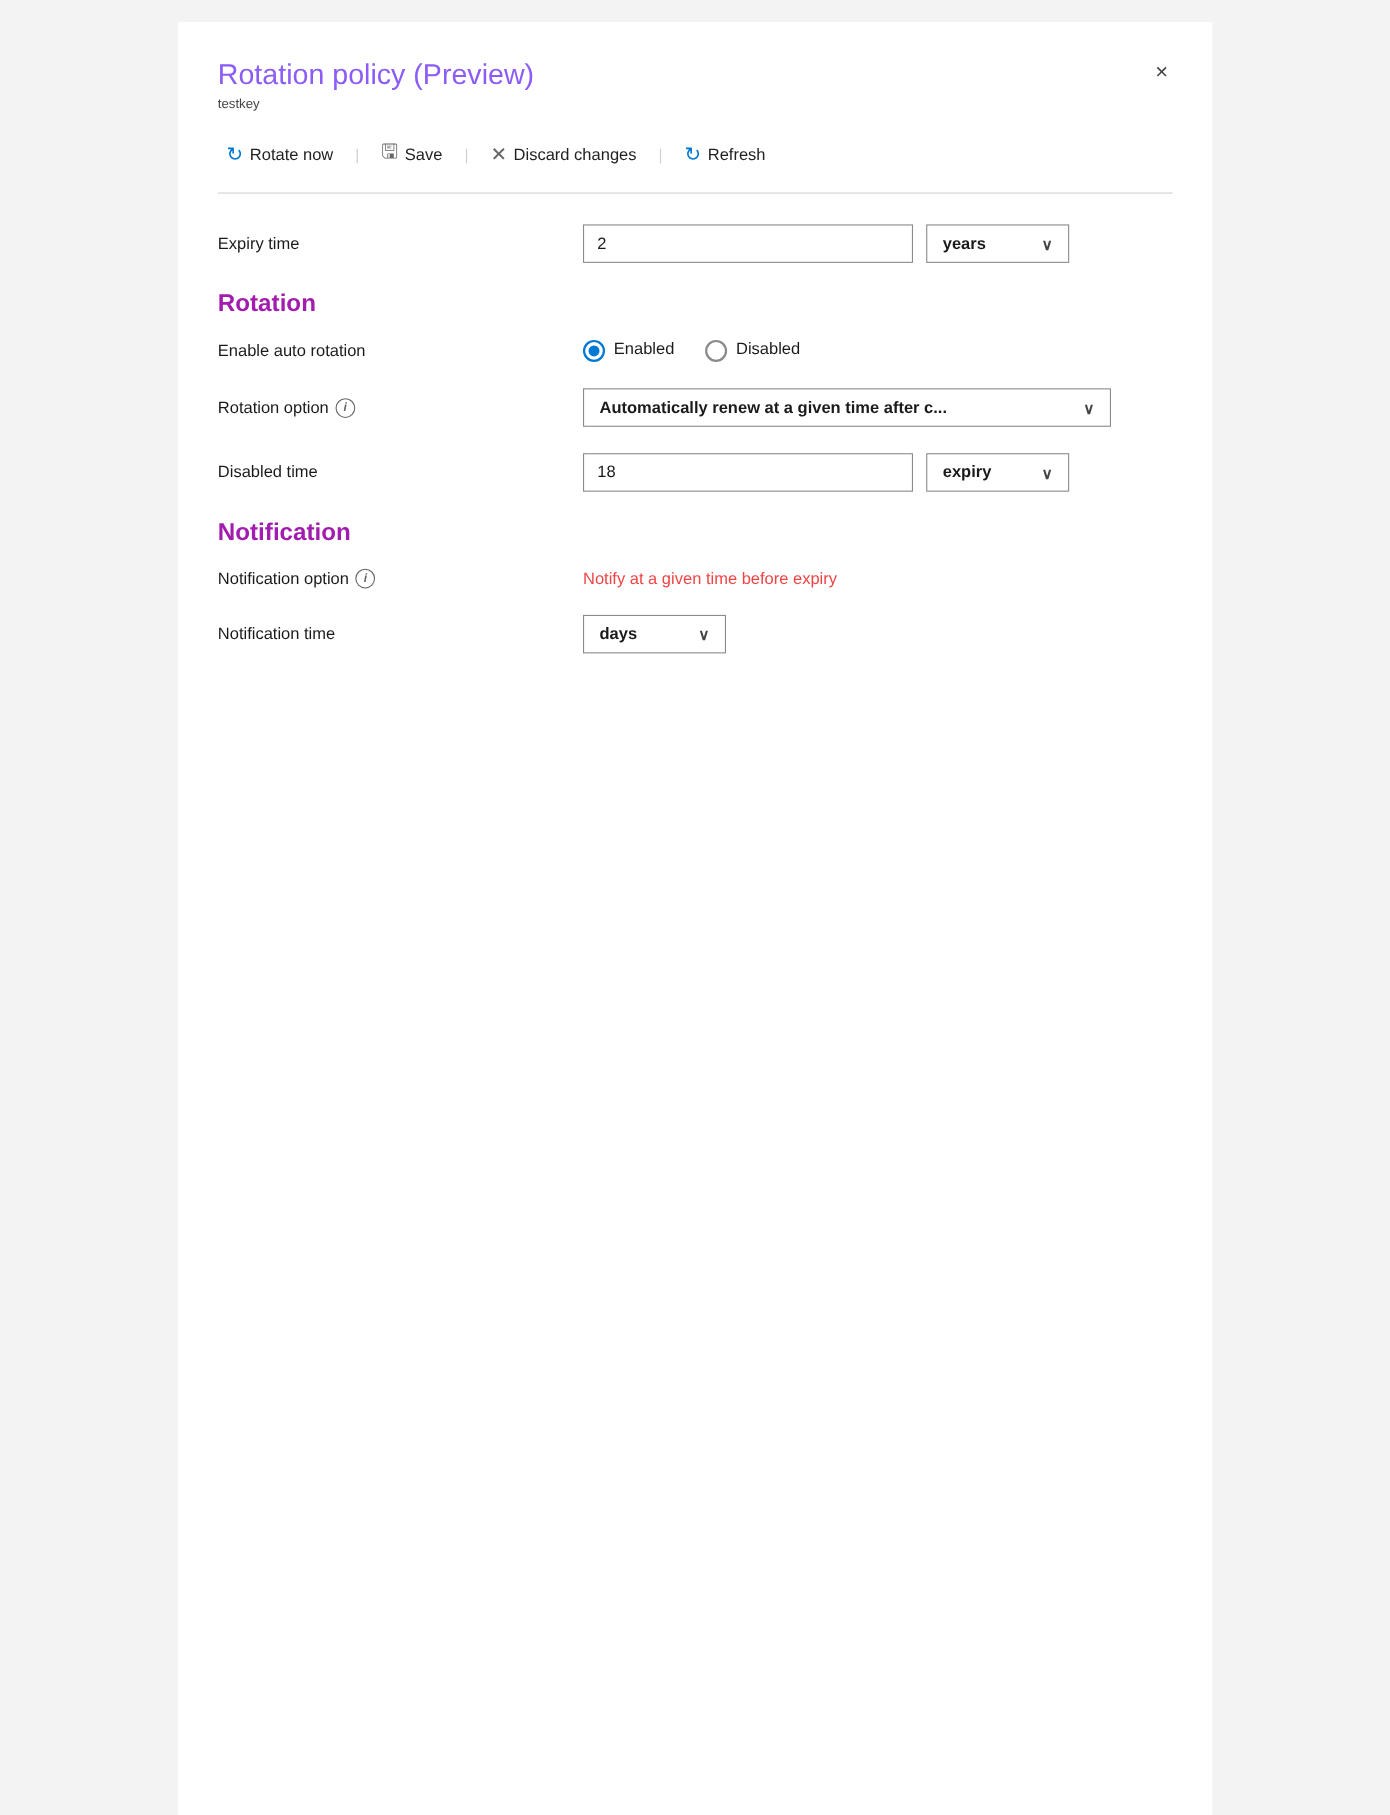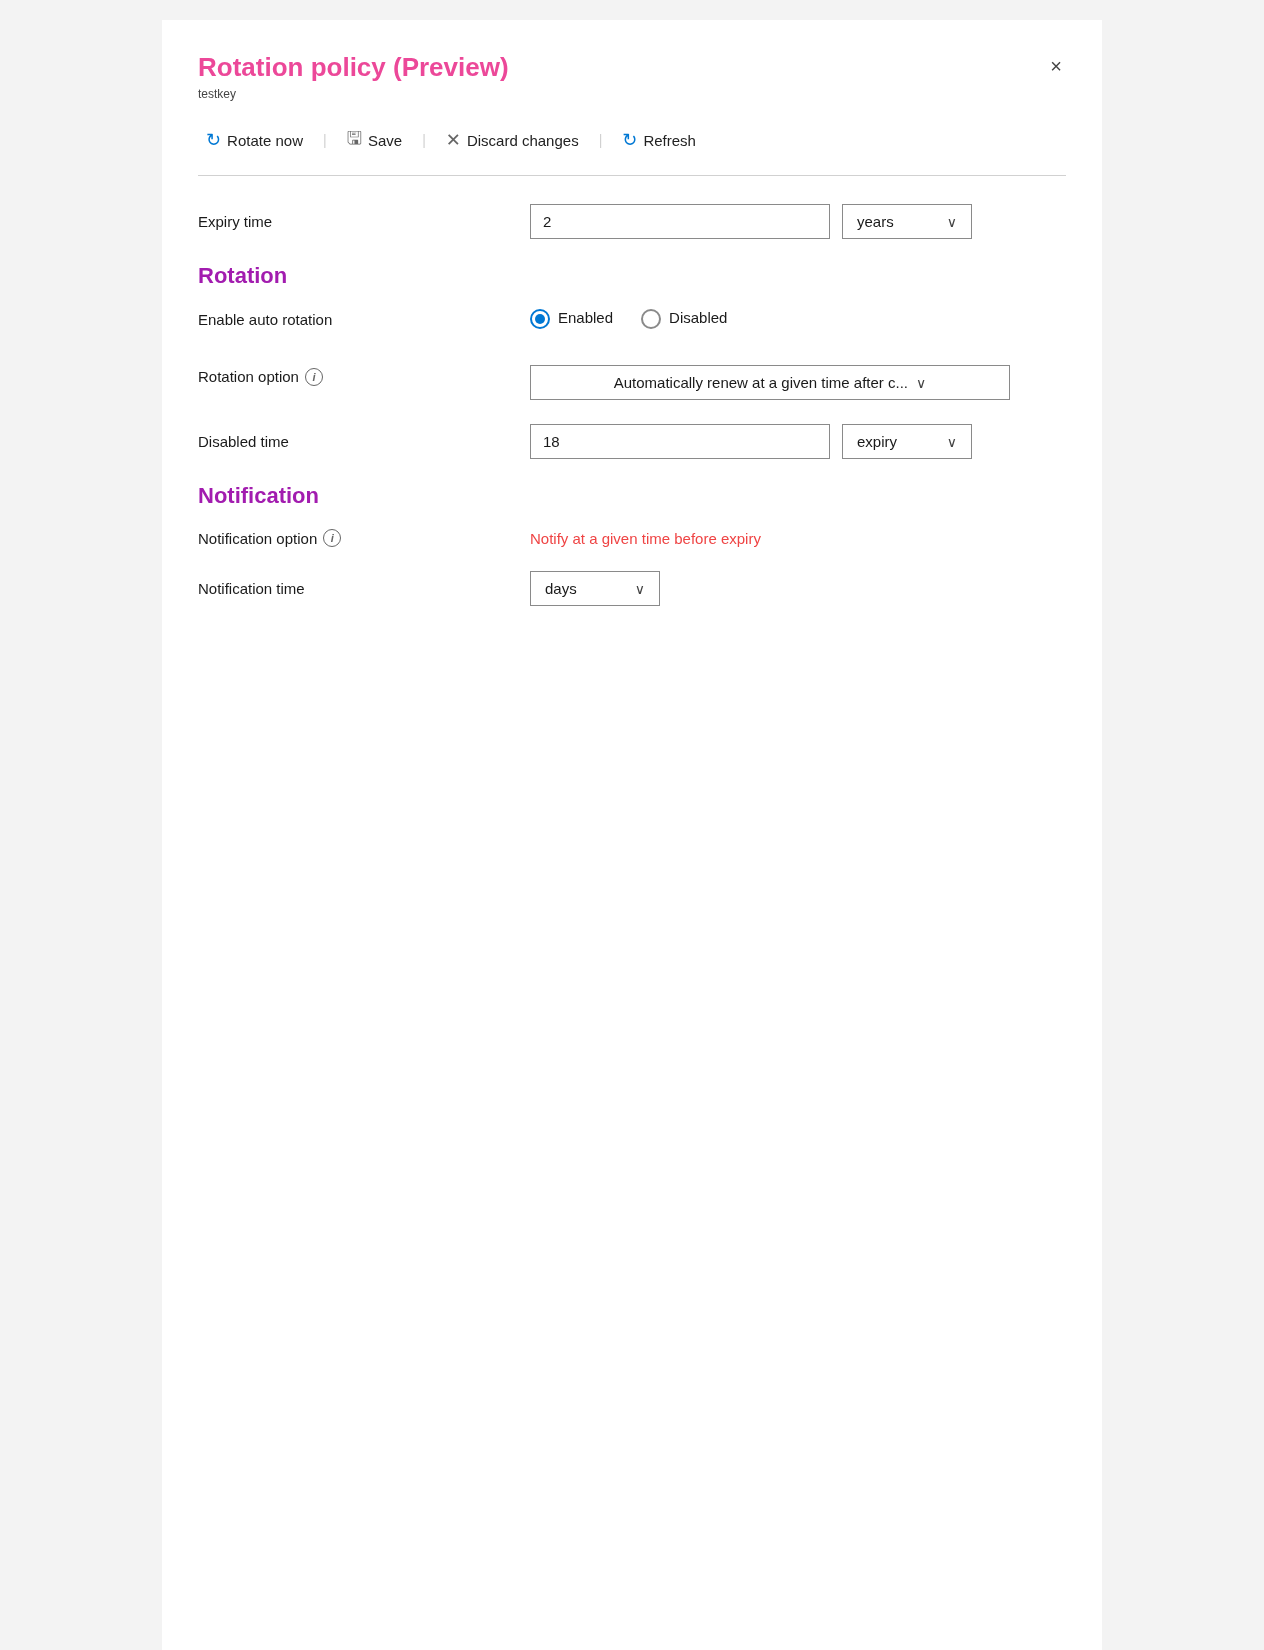--- a/index.html
+++ b/index.html
@@ -27,22 +27,22 @@
 
     .panel-header {
       display: flex;
       justify-content: space-between;
       align-items: flex-start;
       margin-bottom: 4px;
     }
 
     .panel-title {
       font-size: 26px;
-      font-weight: 700;
-      color: #ec4899;
+      font-weight: 400;
+      color: #8b5cf6;
     }
 
     .close-btn {
       background: none;
       border: none;
       cursor: pointer;
       font-size: 20px;
       color: #444;
       padding: 4px;
       line-height: 1;
@@ -134,26 +134,26 @@
       align-items: center;
       gap: 8px;
       border: 1px solid #8a8a8a;
       background: #fff;
       padding: 8px 14px;
       font-size: 15px;
       color: #1a1a1a;
       cursor: pointer;
       min-width: 130px;
       justify-content: space-between;
+      font-weight: bold;
     }
 
     .select-btn-wide {
       min-width: 480px;
-      justify-content: center;
-      margin-top: 12px;
+      justify-content: space-between;
     }
 
     .radio-group {
       display: flex;
       align-items: center;
       gap: 28px;
     }
 
     .radio-option {
       display: flex;

